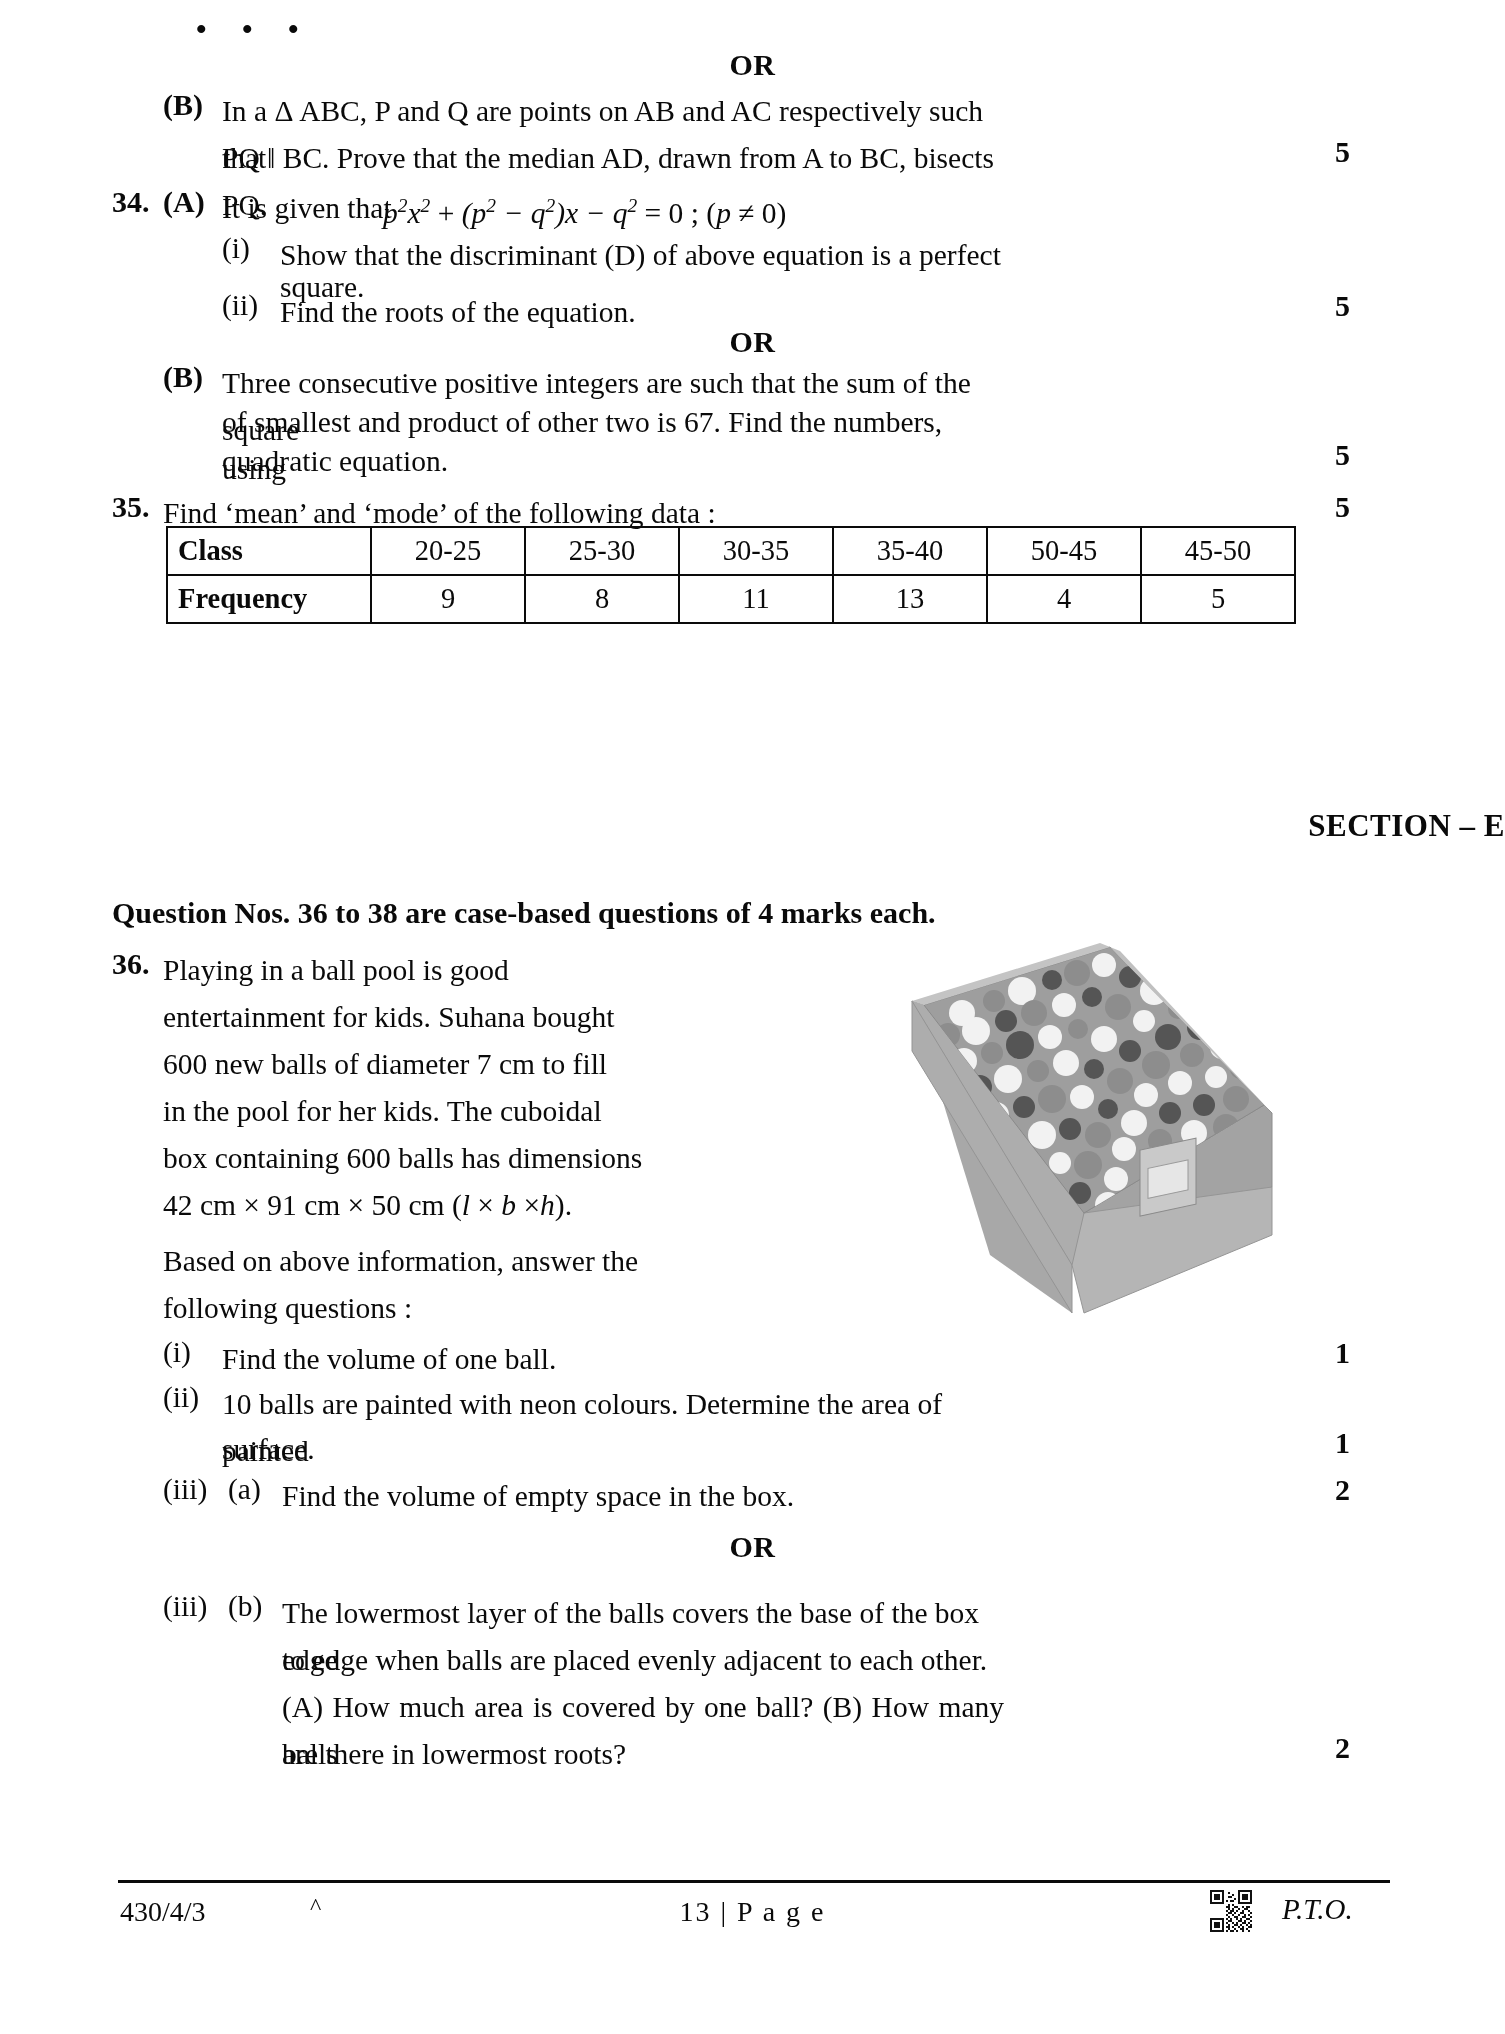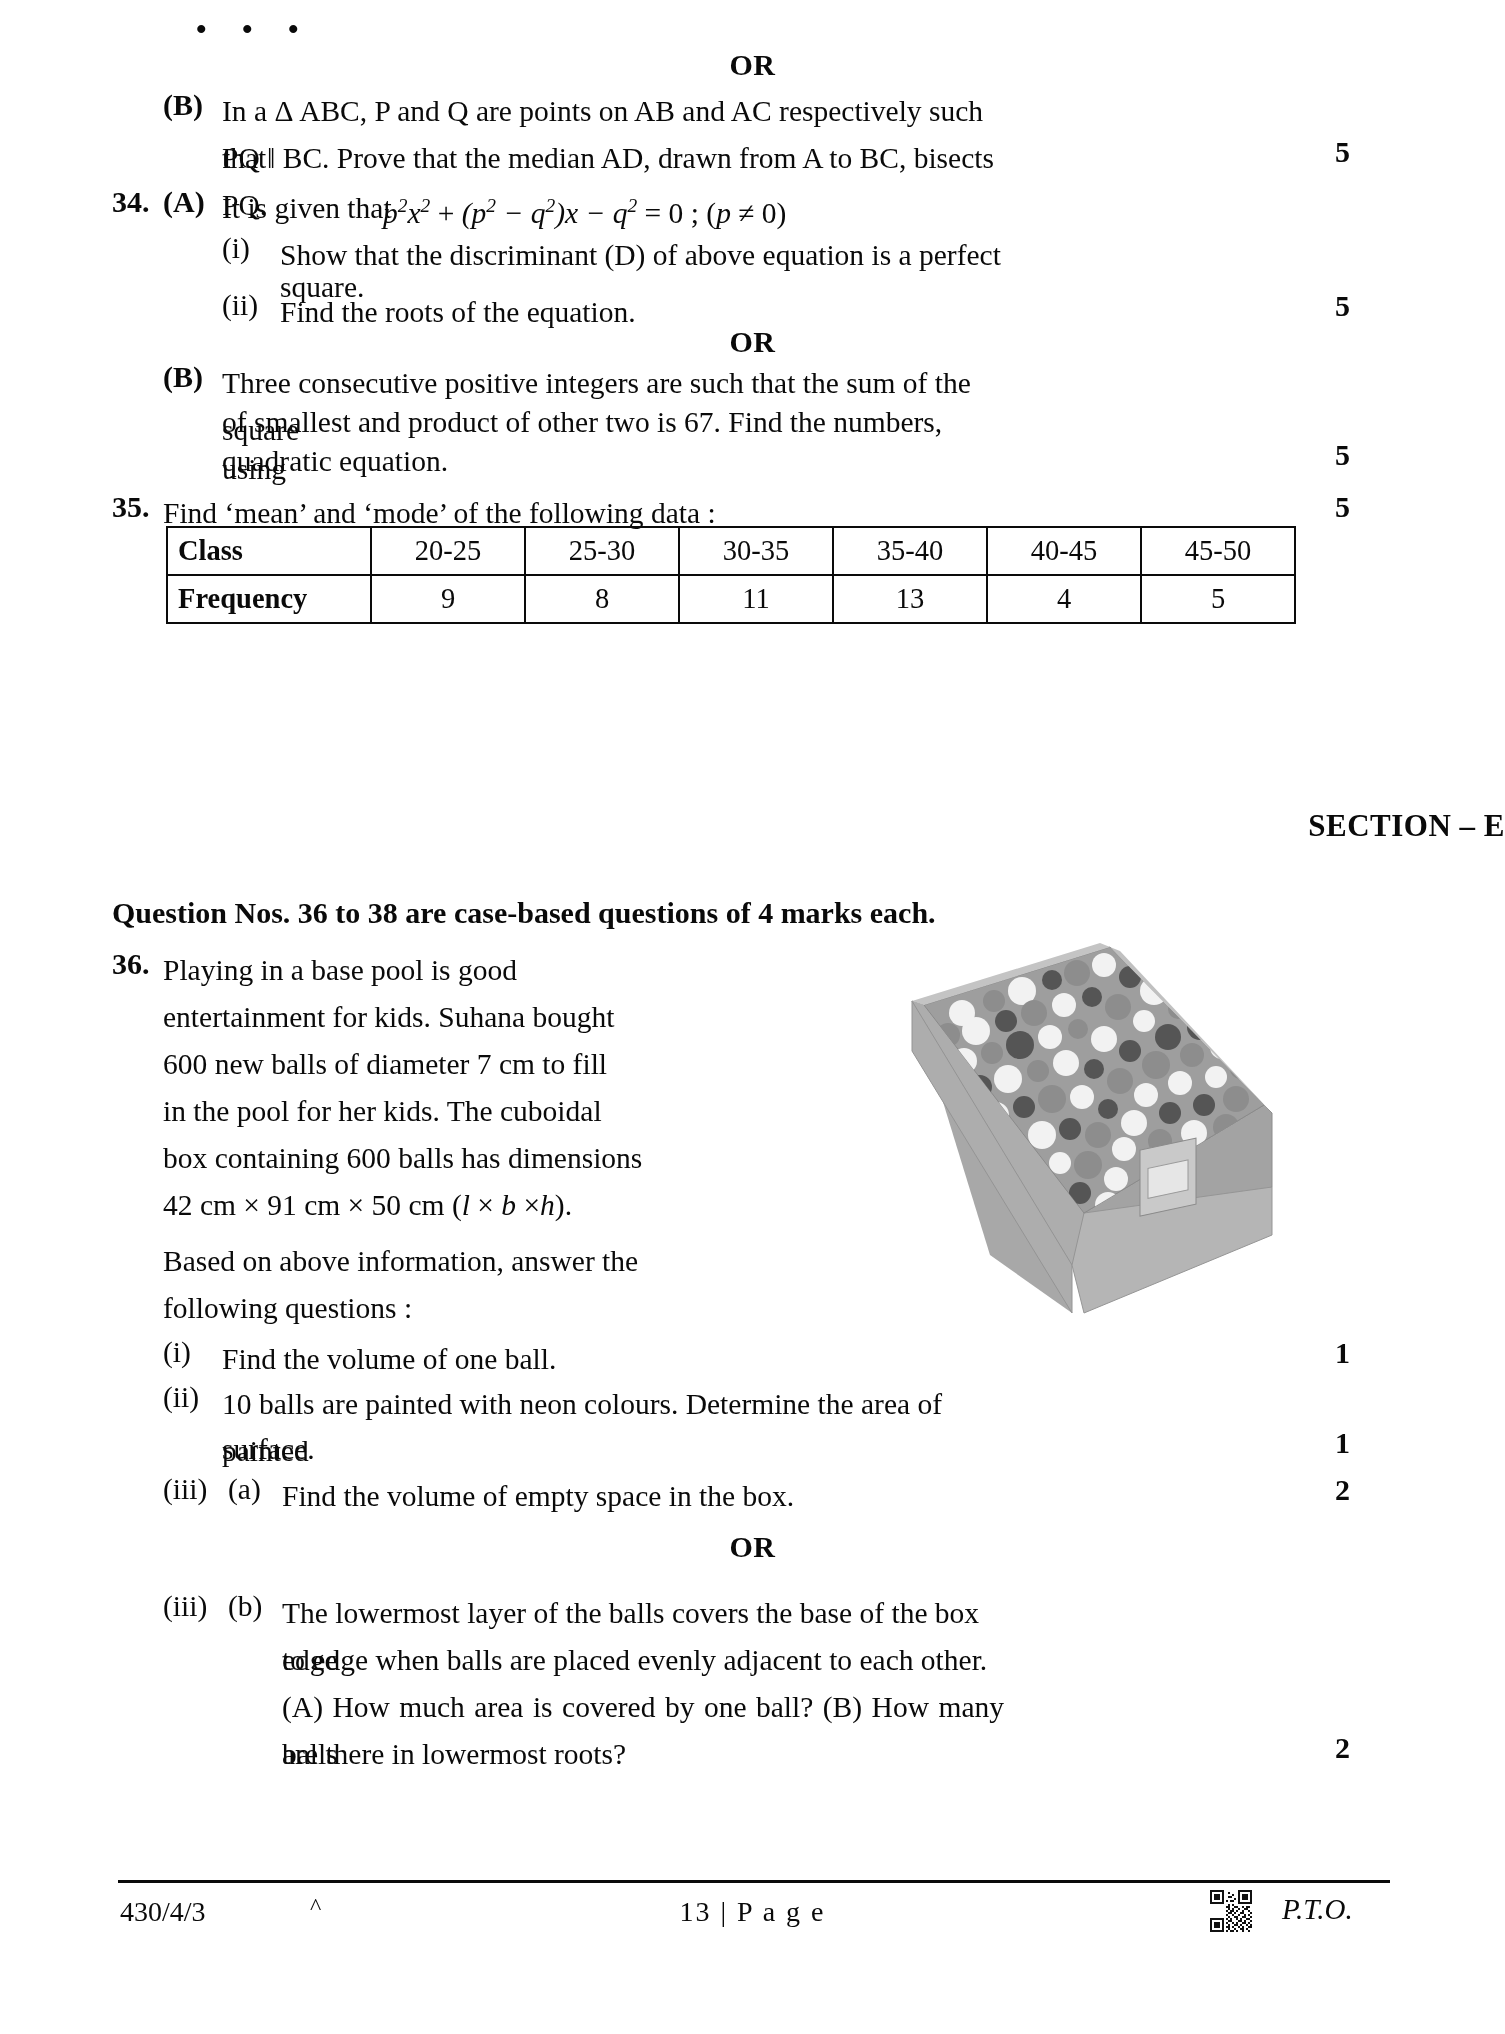--- a/index.html
+++ b/index.html
@@ -227,40 +227,40 @@
   <div class="mark" style="top:490px;">5</div>
 
   <table class="data-table" style="left:166px; top:526px;">
     <tbody>
       <tr>
         <td class="rowhead">Class</td>
         <td class="cell">20-25</td>
         <td class="cell">25-30</td>
         <td class="cell">30-35</td>
         <td class="cell">35-40</td>
-        <td class="cell">40-45</td>
+        <td class="cell">50-45</td>
         <td class="cell">45-50</td>
       </tr>
       <tr>
         <td class="rowhead">Frequency</td>
         <td class="cell">9</td>
         <td class="cell">8</td>
         <td class="cell">11</td>
         <td class="cell">13</td>
         <td class="cell">4</td>
         <td class="cell">5</td>
       </tr>
     </tbody>
   </table>
 
   <div class="section-heading" style="top:808px;">SECTION – E</div>
   <div class="section-note" style="left:112px; top:870px;margin-top:26px;">Question Nos. 36 to 38 are case-based questions of 4 marks each.</div>
 
   <div class="qnum" style="left:112px; top:947px;">36.</div>
-  <div class="tblock" style="left:163px; top:947px; width:620px;">Playing  in  a  base  pool  is  good</div>
+  <div class="tblock" style="left:163px; top:947px; width:620px;">Playing  in  a  ball  pool  is  good</div>
   <div class="tblock" style="left:163px; top:994px; width:620px;">entertainment  for  kids.  Suhana  bought</div>
   <div class="tblock" style="left:163px; top:1041px; width:620px;">600  new  balls  of  diameter  7  cm  to  fill</div>
   <div class="tblock" style="left:163px; top:1088px; width:620px;">in  the  pool  for  her  kids.  The  cuboidal</div>
   <div class="tblock" style="left:163px; top:1135px; width:620px;">box containing 600 balls has dimensions</div>
   <div class="tblock" style="left:163px; top:1182px; width:620px; white-space:nowrap;">42 cm × 91 cm × 50 cm (<span class="math">l</span> × <span class="math">b</span> ×<span class="math">h</span>).</div>
 
   <div class="tblock" style="left:163px; top:1238px; width:620px;">Based on above information, answer the</div>
   <div class="tblock" style="left:163px; top:1285px; width:620px;">following questions :</div>
 
   <div class="illustration">

